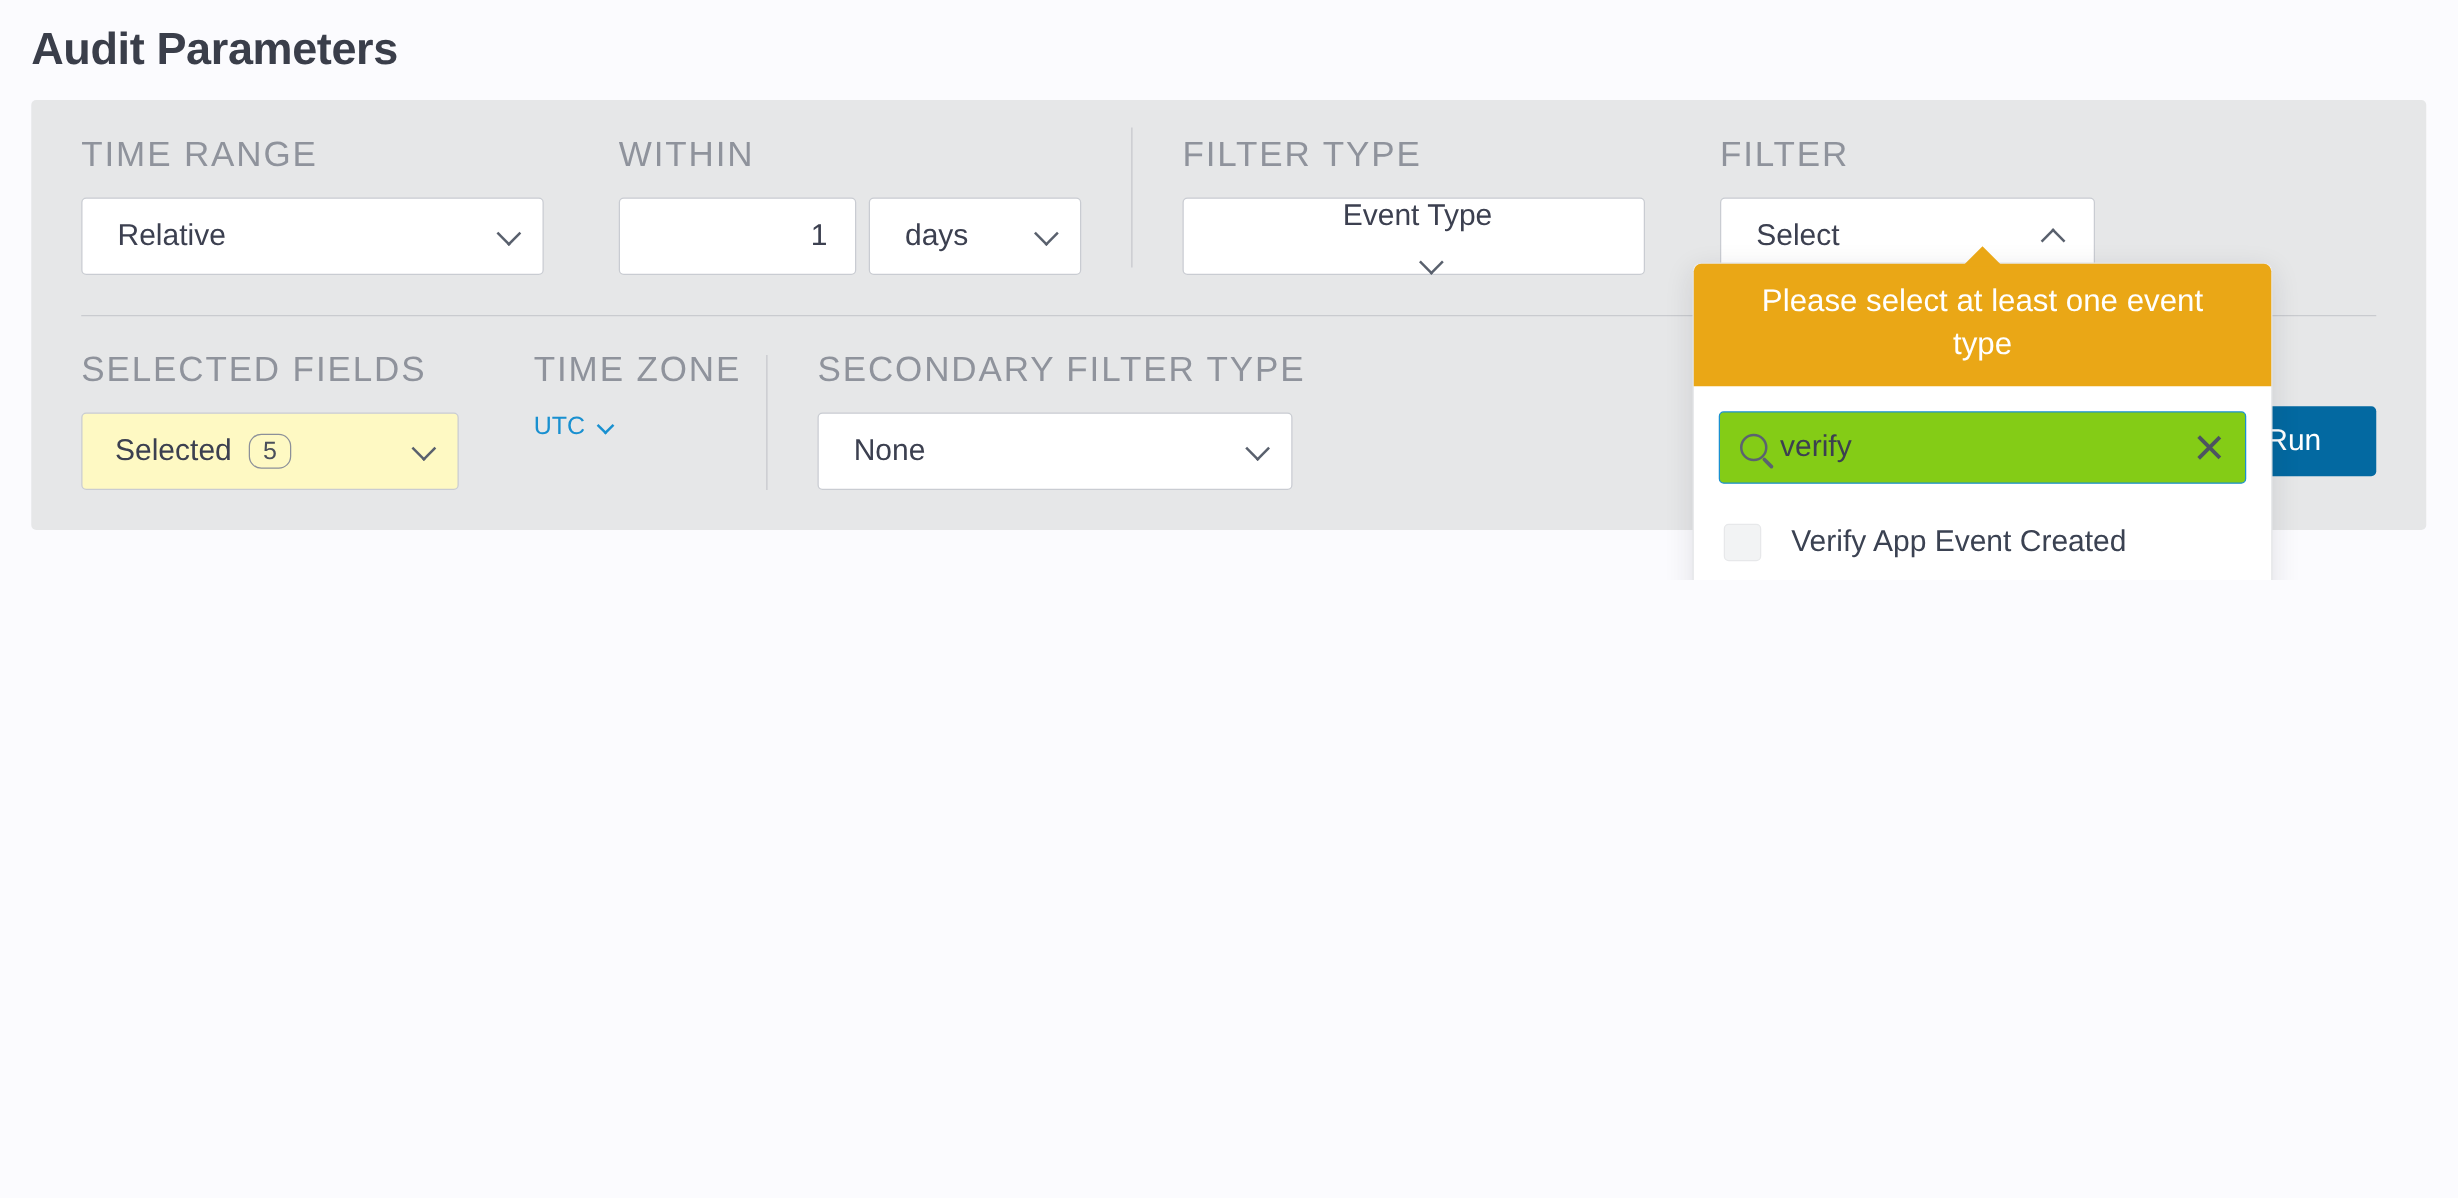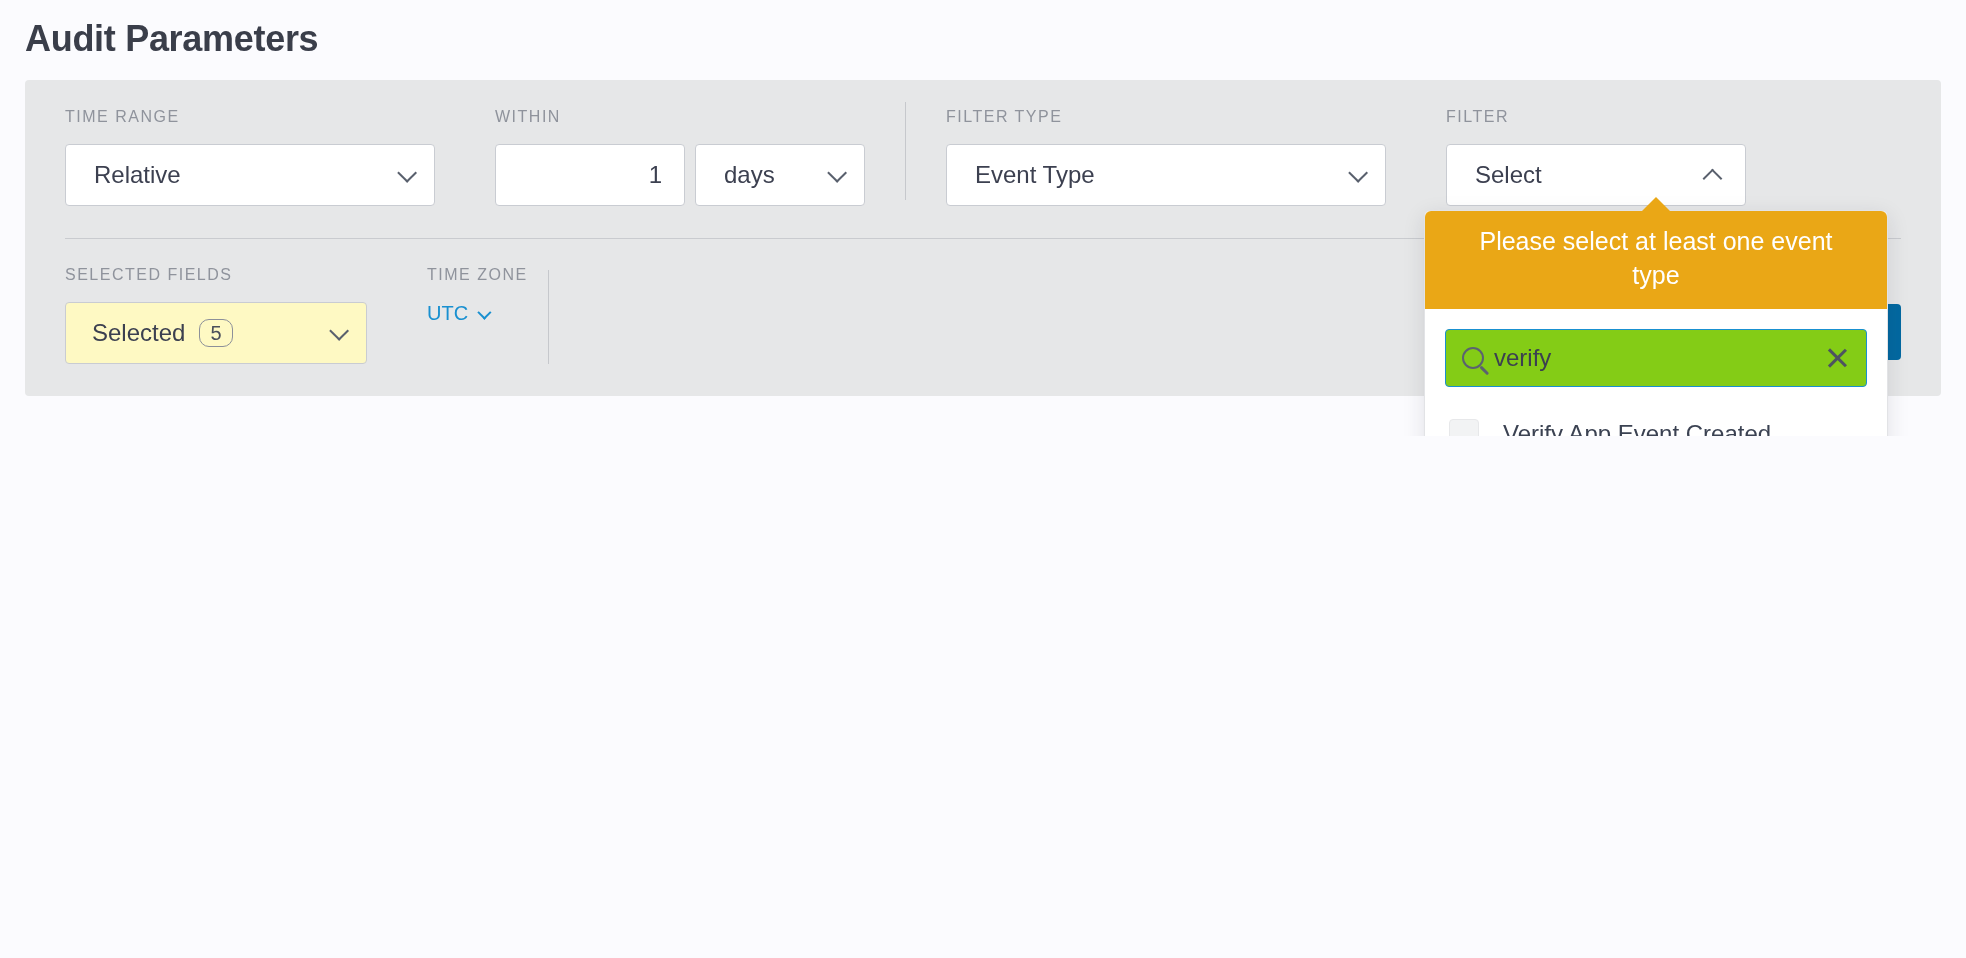--- a/index.html
+++ b/index.html
@@ -42,21 +42,21 @@
     height: 1px;
     background: #c9cbcf;
   }
   .field-group {
     display: flex;
     flex-direction: column;
     margin-right: 60px;
     position: relative;
   }
   .label {
-    font-size: 16px;
+    font-size: 28px;
     font-weight: 500;
     letter-spacing: 1.5px;
     color: #8f939c;
     margin-bottom: 18px;
   }
   .select-box {
     display: flex;
     align-items: center;
     justify-content: space-between;
     background: #fff;
@@ -280,21 +280,21 @@
   .dd-footer .sep {
     width: 1px;
     height: 24px;
     background: #c4c7cc;
   }
 
   
   .w-timerange .select-box { width: 370px; gap: 29px; }
   .w-within-num { width: 190px; }
   .w-within-unit { width: 170px; }
-  .w-filtertype .select-box { width: 440px; }
+  .w-filtertype .select-box { width: 370px; flex-direction: column; }
   .w-filter .select-box { width: 300px; }
   .w-sec .select-box { width: 380px; }
   .w-selfields .selected-fields-box { width: 302px; }
 </style>
 </head>
 <body>
 
 <div class="page">
   <h1 class="title">Audit Parameters</h1>
 
@@ -394,20 +394,27 @@
       <div class="field-group" style="margin-right:40px;">
         <div class="label">TIME ZONE</div>
         <div class="tz-link">
           <span>UTC</span>
           <span class="chev-small"></span>
         </div>
       </div>
 
       <div class="vdiv short"></div>
 
+      <div class="field-group w-sec">
+        <div class="label">SECONDARY FILTER TYPE</div>
+        <div class="select-box">
+          <span>None</span>
+          <span class="chev"></span>
+        </div>
+      </div>
 
       <div class="spacer"></div>
 
       <button class="run-btn">Run</button>
     </div>
 
   </div>
 </div>
 
 </body></html>

